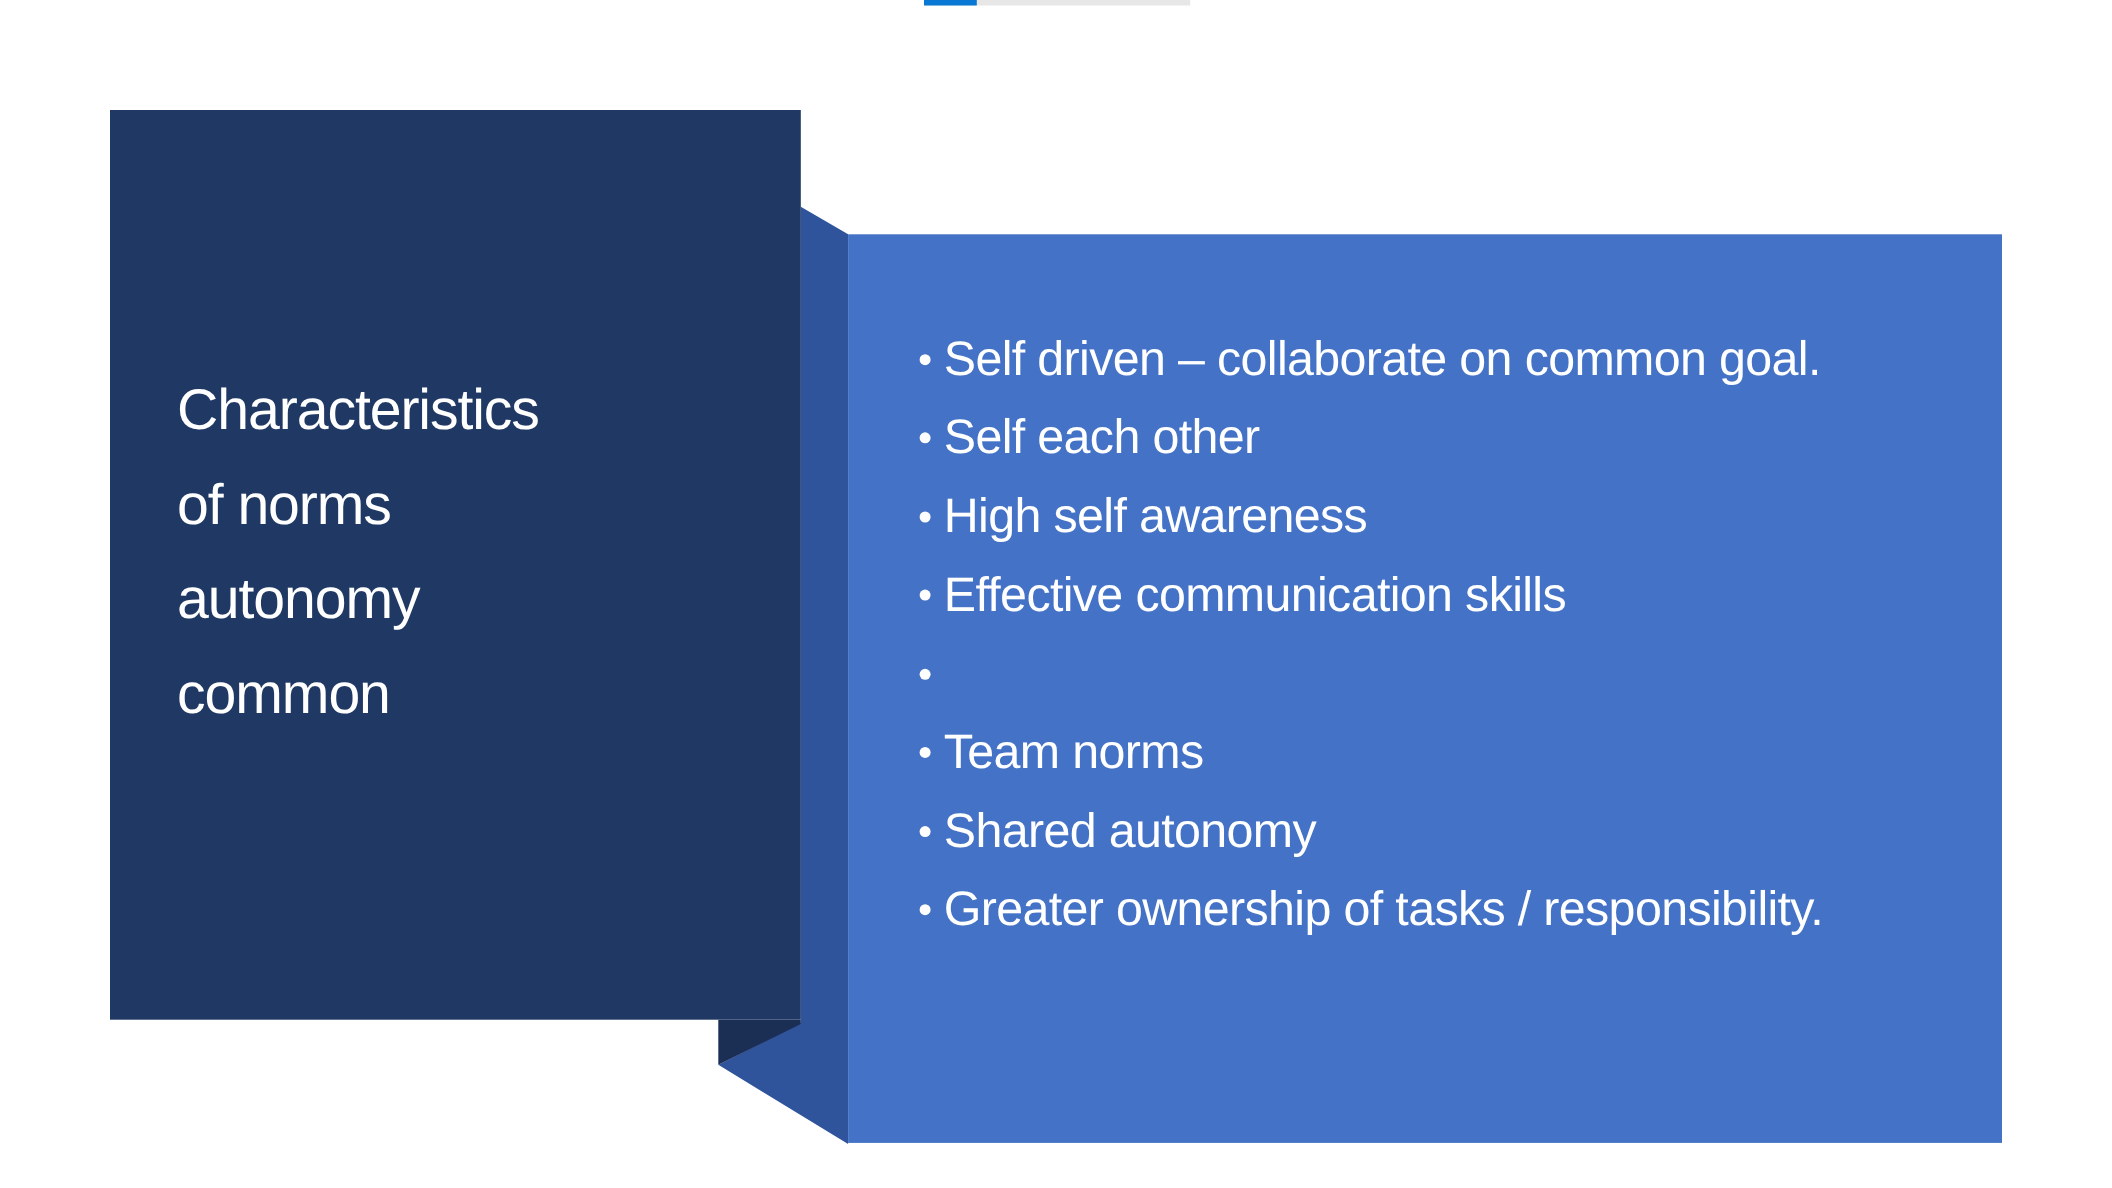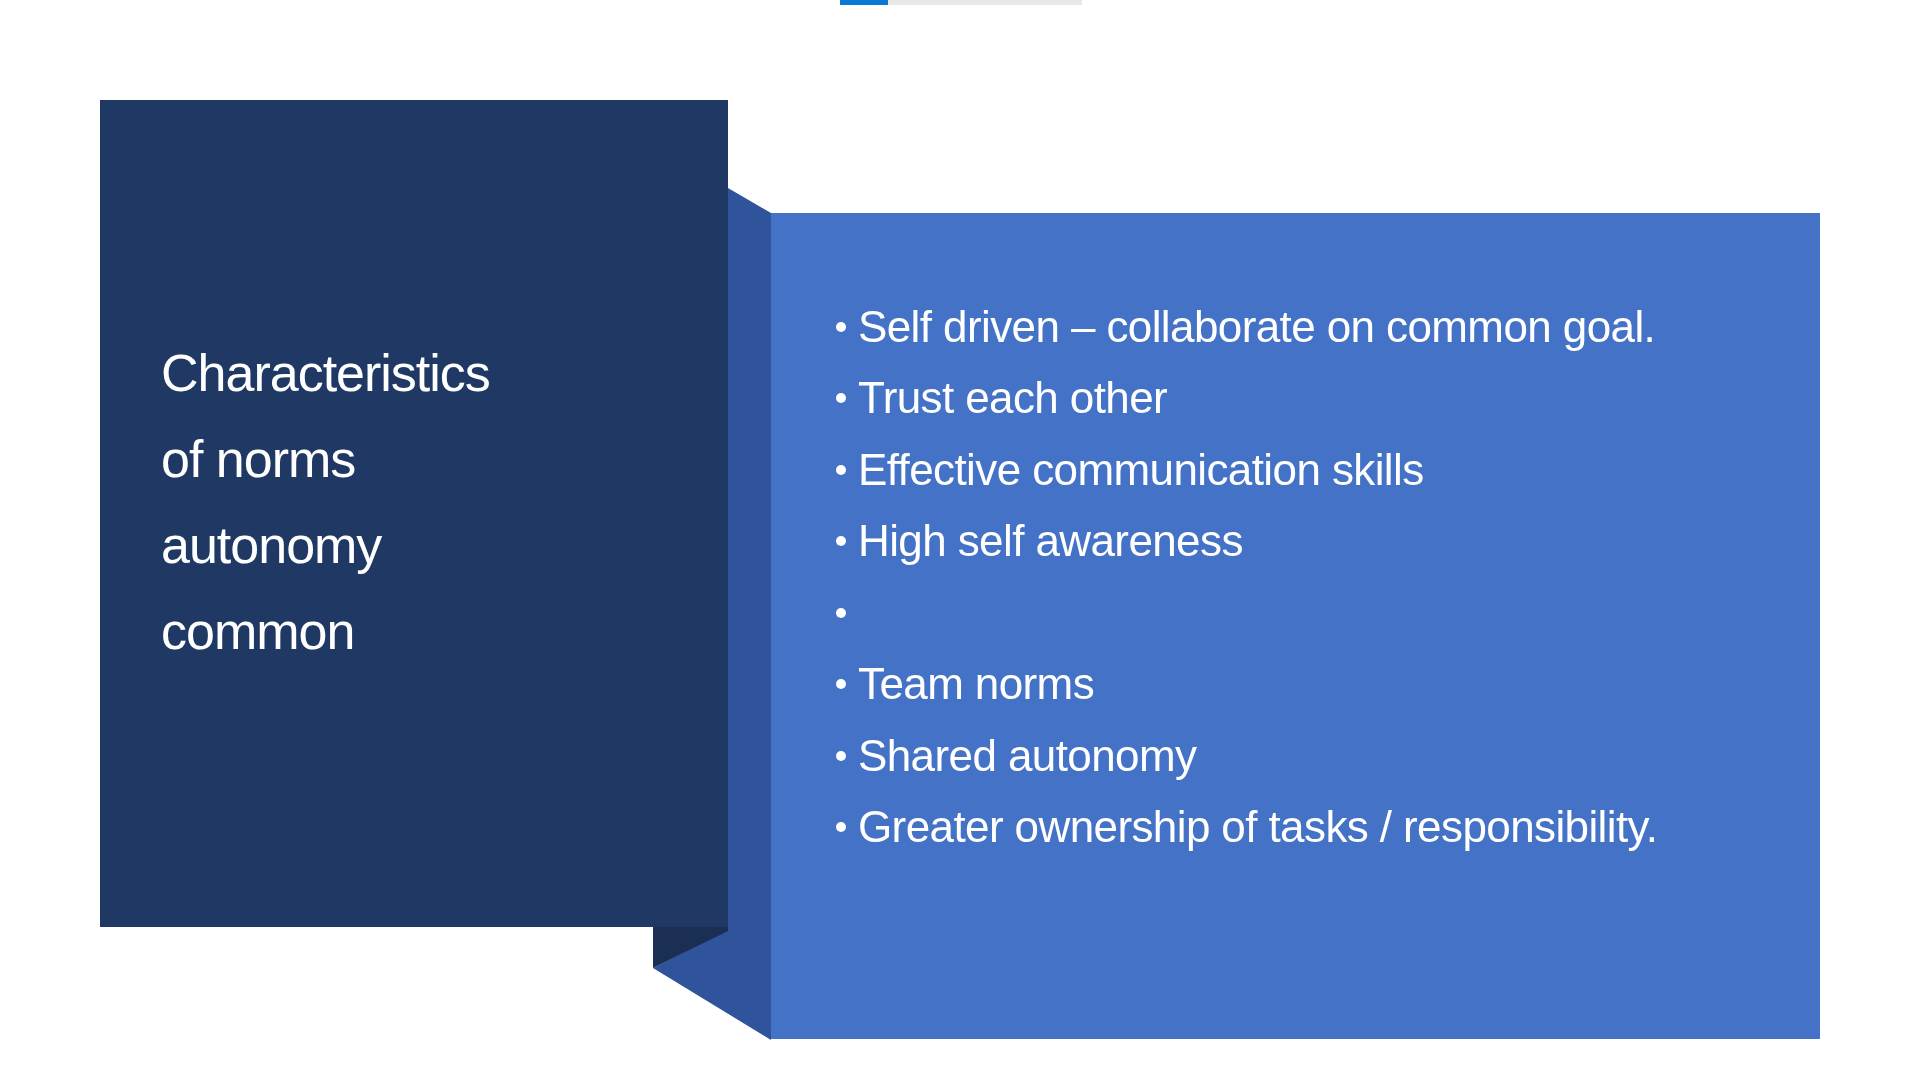--- a/index.html
+++ b/index.html
@@ -76,29 +76,29 @@
     <div>common</div>
   </div>
 
   <ul class="bullet-list">
     <li class="bullet-item">
         <span class="bullet-dot"></span>
         <span class="bullet-text">Self driven – collaborate on common goal.</span>
       </li>
       <li class="bullet-item">
         <span class="bullet-dot"></span>
-        <span class="bullet-text">Trust each other</span>
+        <span class="bullet-text">Self each other</span>
+      </li>
+      <li class="bullet-item">
+        <span class="bullet-dot"></span>
+        <span class="bullet-text">High self awareness</span>
       </li>
       <li class="bullet-item">
         <span class="bullet-dot"></span>
         <span class="bullet-text">Effective communication skills</span>
-      </li>
-      <li class="bullet-item">
-        <span class="bullet-dot"></span>
-        <span class="bullet-text">High self awareness</span>
       </li>
       <li class="bullet-item">
         <span class="bullet-dot"></span>
       </li>
       <li class="bullet-item">
         <span class="bullet-dot"></span>
         <span class="bullet-text">Team norms</span>
       </li>
       <li class="bullet-item">
         <span class="bullet-dot"></span>

